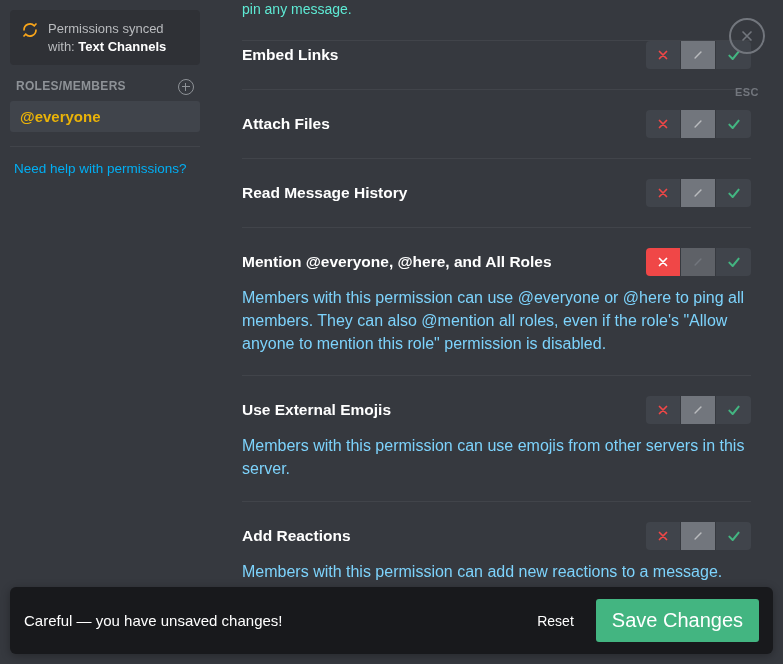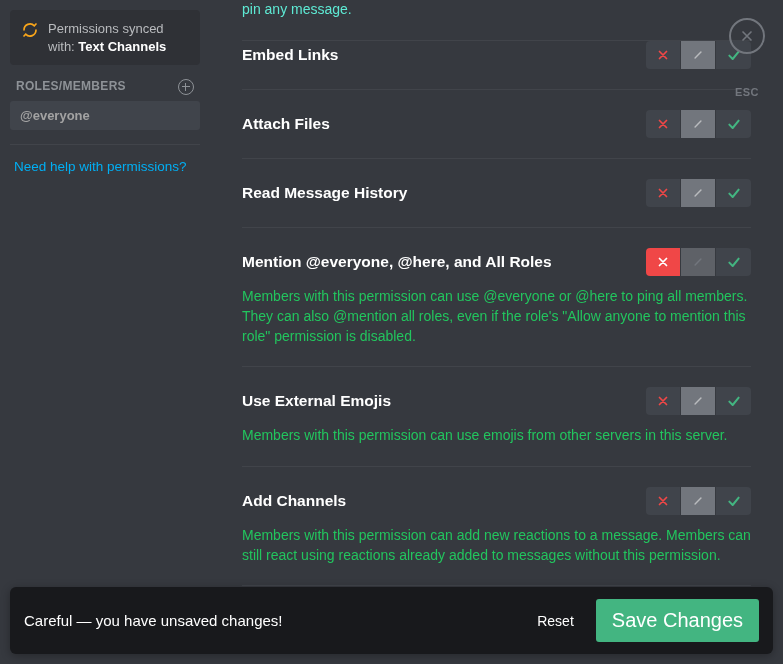--- a/index.html
+++ b/index.html
@@ -56,23 +56,23 @@
       content: "";
       position: absolute;
       background: #8e9297;
     }
     .add-btn::before { width: 8px; height: 1.5px; top: 5.5px; left: 2.5px; }
     .add-btn::after  { width: 1.5px; height: 8px; top: 2.5px; left: 5.5px; }
     .role-item {
       background: #40444b;
       padding: 7px 10px;
       border-radius: 3px;
-      font-size: 13px;
+      font-size: 15px;
       font-weight: 600;
-      color: #a3a3a3;
+      color: #eab308;
       cursor: pointer;
     }
     .sidebar-divider {
       border: none;
       border-top: 1px solid rgba(255,255,255,0.06);
       margin: 14px 0;
     }
     .help-link {
       color: #00aff4;
       font-size: 13.5px;
@@ -102,22 +102,22 @@
       justify-content: space-between;
       align-items: center;
       gap: 16px;
     }
     .perm-title {
       color: #fff;
       font-size: 15.5px;
       font-weight: 700;
     }
     .perm-desc {
-      color: #22c55e;
-      font-size: 14px;
+      color: #7dd3fc;
+      font-size: 16px;
       line-height: 1.45;
       margin-top: 10px;
     }
     
     .tristate {
       display: flex;
       border-radius: 4px;
       overflow: hidden;
       flex-shrink: 0;
       height: 28px;
@@ -340,21 +340,21 @@
                 <svg width="16" height="16" viewBox="0 0 24 24">
                   <path d="M5 13 L10 18 L19 7" fill="none" stroke="#43b581" stroke-width="3" stroke-linecap="round" stroke-linejoin="round"></path>
                 </svg>
               </div>
             </div>
           </div>
           <div class="perm-desc">Members with this permission can use emojis from other servers in this server.</div>
         </div>
         <div class="perm-section">
           <div class="perm-row">
-            <div class="perm-title">Add Channels</div>
+            <div class="perm-title">Add Reactions</div>
             <div class="tristate">
               <div class="tri-btn tri-deny">
                 <svg width="14" height="14" viewBox="0 0 24 24">
                   <path d="M6 6 L18 18 M18 6 L6 18" stroke="#f04747" stroke-width="3" stroke-linecap="round"></path>
                 </svg>
               </div>
               <div class="tri-btn tri-neutral active">
                 <svg width="14" height="14" viewBox="0 0 24 24">
                   <path d="M7 17 L17 7" stroke="#b9bbbe" stroke-width="2.5" stroke-linecap="round"></path>
                 </svg>

